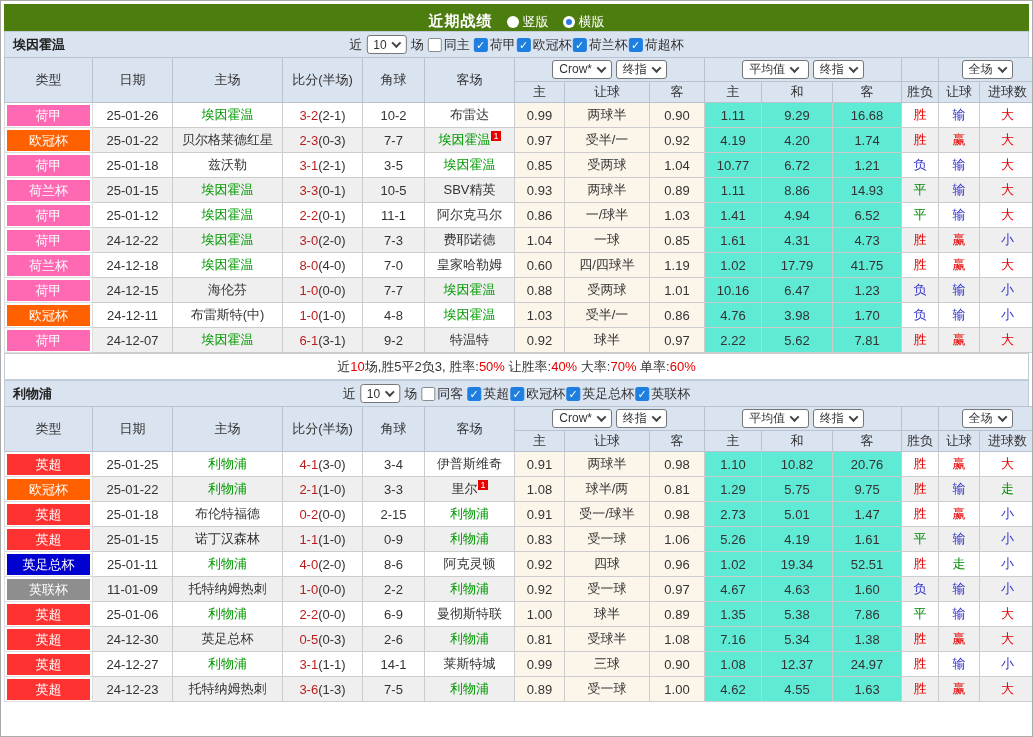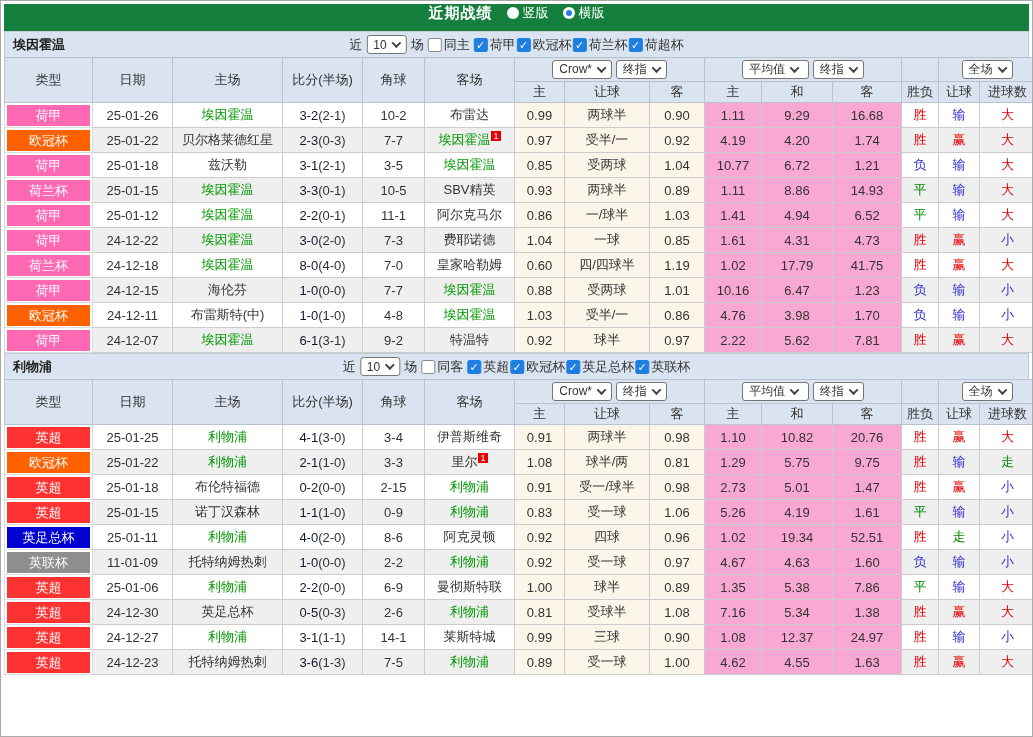--- a/index.html
+++ b/index.html
@@ -1,21 +1,21 @@
 <!DOCTYPE html>
 <html><head>
 <meta charset="utf-8">
 <style>
   * { box-sizing: border-box; }
   html,body { margin:0; padding:0; background:#fff; }
   body { font-family:"Liberation Sans","DejaVu Sans",sans-serif; font-size:13px; color:#333; }
   .page { width:1033px; height:737px; border:1px solid #aaa; background:#fff; padding:3px; overflow:hidden; }
 
   
-  .titlebar { height:27px; background:#15803d; color:#fff; display:flex; align-items:flex-start; justify-content:center; gap:14px; }
+  .titlebar { height:27px; background:#4d7c0f; color:#fff; display:flex; align-items:flex-end; justify-content:center; gap:14px; }
   .titlebar .ttl { font-weight:bold; font-size:15px; letter-spacing:1px; }
   .radwrap { display:flex; align-items:center; gap:4px; cursor:pointer; font-size:13px; }
   .rad { width:12px; height:12px; border-radius:50%; background:#fff; display:inline-block; position:relative; }
   .rad.on::after { content:''; position:absolute; left:3px; top:3px; right:3px; bottom:3px; background:#2a7ae2; border-radius:50%; }
 
   
   .sec-head { height:26px; background:#dae3f0; position:relative; display:flex; align-items:center; border:1px solid #c2cbd8; border-bottom:none; }
   .sec-head .team { font-weight:bold; padding-left:8px; color:#222; }
   .filters { position:absolute; left:50%; transform:translateX(-50%); display:flex; align-items:center; gap:4px; white-space:nowrap; }
   .sel { display:inline-flex; align-items:center; gap:6px; background:#fff; border:1px solid #767676; border-radius:3px; padding:1px 6px; height:19px; font-size:12px; cursor:pointer; }
@@ -25,25 +25,25 @@
   .cb.on { background:#1e7fe0; border-color:#1e7fe0; }
 
   
   table { width:100%; border-collapse:collapse; table-layout:fixed; }
   th { font-weight:normal; background:#dae3f0; border:1px solid #b9c2cf; text-align:center; }
   .hsel th { height:24px; }
   .hsub th { height:20px; }
   td { border:1px solid #ccc; text-align:center; height:25px; padding:0; overflow:hidden; white-space:nowrap; }
   tbody tr:nth-child(even) td.plain { background:#efefef; }
   td.cream { background:#fcf5ea; }
-  td.cblue { background:#f9a8d4; }
+  td.cblue { background:#5eead4; }
   td.type { padding:0; border-color:#ddd; background:#fff; }
   td.type .badge { display:block; margin:1px 2px; height:21px; line-height:21px; color:#fff; }
   .focus { color:#009900; }
-  .ft { color:#0f172a; }
+  .ft { color:#b91c1c; }
   .ht { color:#333; }
   .supb { background:#e60000; color:#fff; font-size:9px; line-height:10px; padding:0 2px; margin-left:1px; vertical-align:top; display:inline-block; }
 
   
   .summary { height:27px; line-height:26px; text-align:center; border:1px solid #c2cbd8; border-top:1px solid #ccc; background:#fff; }
   .summary .red { color:#e60000; }
 </style>
 </head>
 <body>
 
@@ -347,20 +347,21 @@
             <td class="cream">0.97</td>
             <td class="cblue">2.22</td>
             <td class="cblue">5.62</td>
             <td class="cblue">7.81</td>
             <td class="plain"><span style="color:#e60000">胜</span></td>
             <td class="plain"><span style="color:#e60000">赢</span></td>
             <td class="plain"><span style="color:#e60000">大</span></td>
           </tr>
         </tbody>
     </table>
+    <div class="summary"><span class="">近</span><span class="red">10</span><span class="">场,胜5平2负3, 胜率:</span><span class="red">50%</span><span class=""> 让胜率:</span><span class="red">40%</span><span class=""> 大率:</span><span class="red">70%</span><span class=""> 单率:</span><span class="red">60%</span></div>
   </div>
 
   <div>
     <div class="sec-head">
       <span class="team">利物浦</span>
       <span class="filters">
         <span>近</span>
         <span class="sel">
             <span>10</span>
             <span class="caret"></span>

